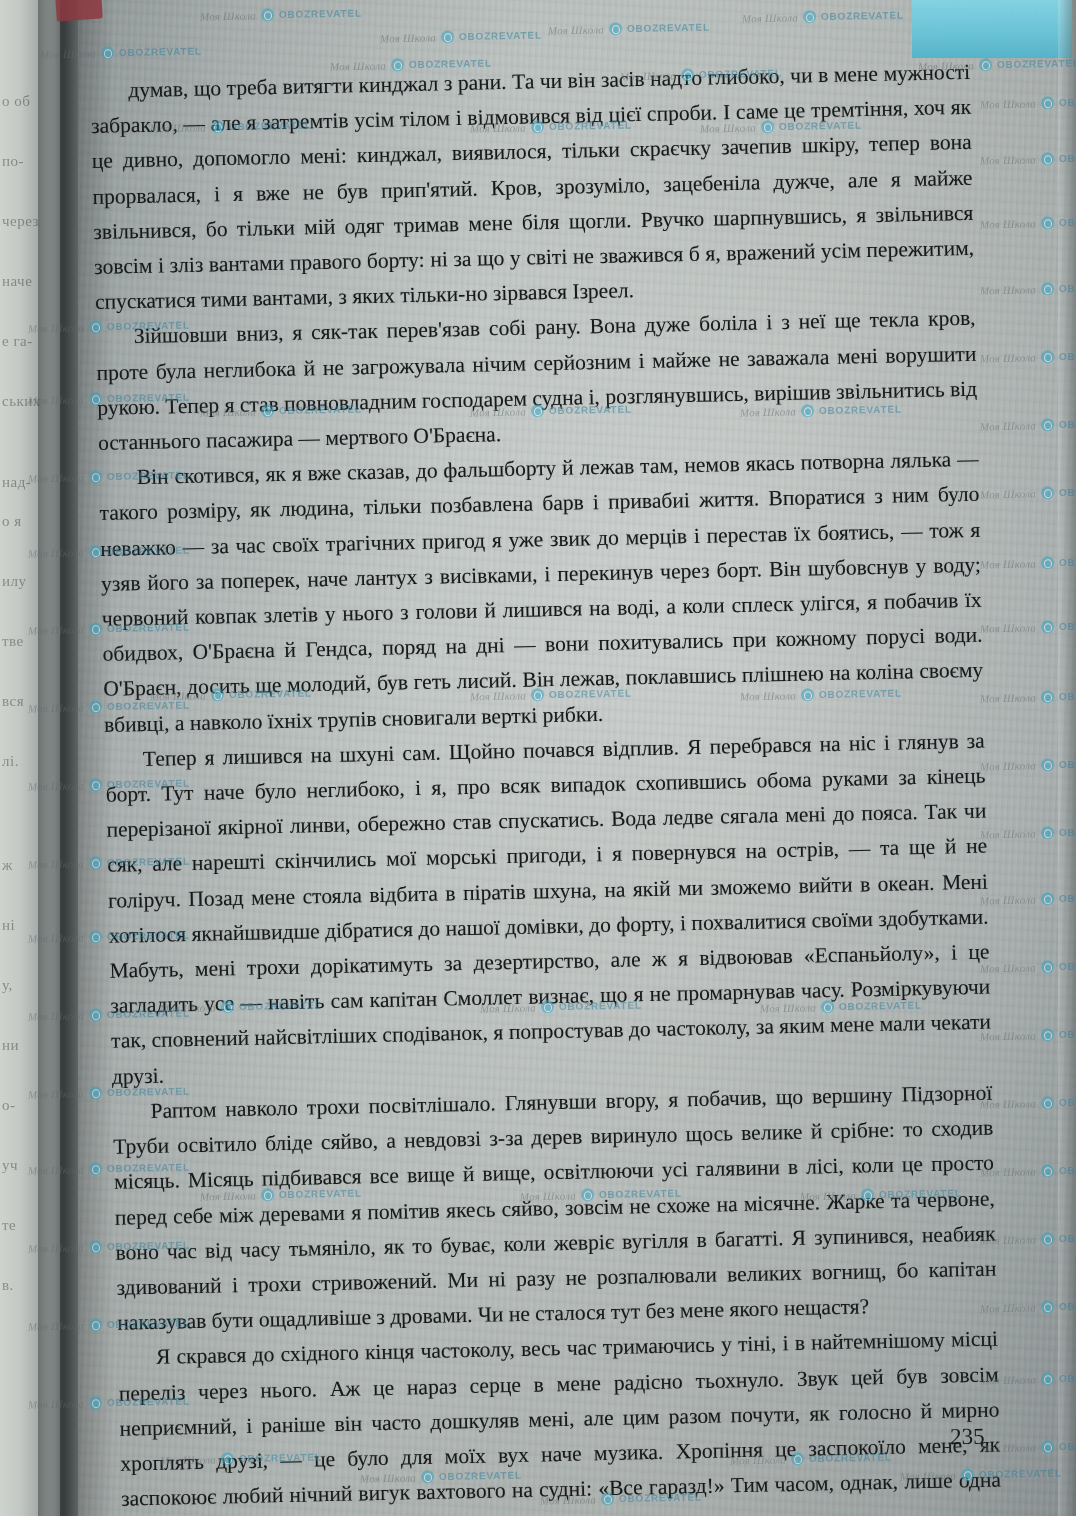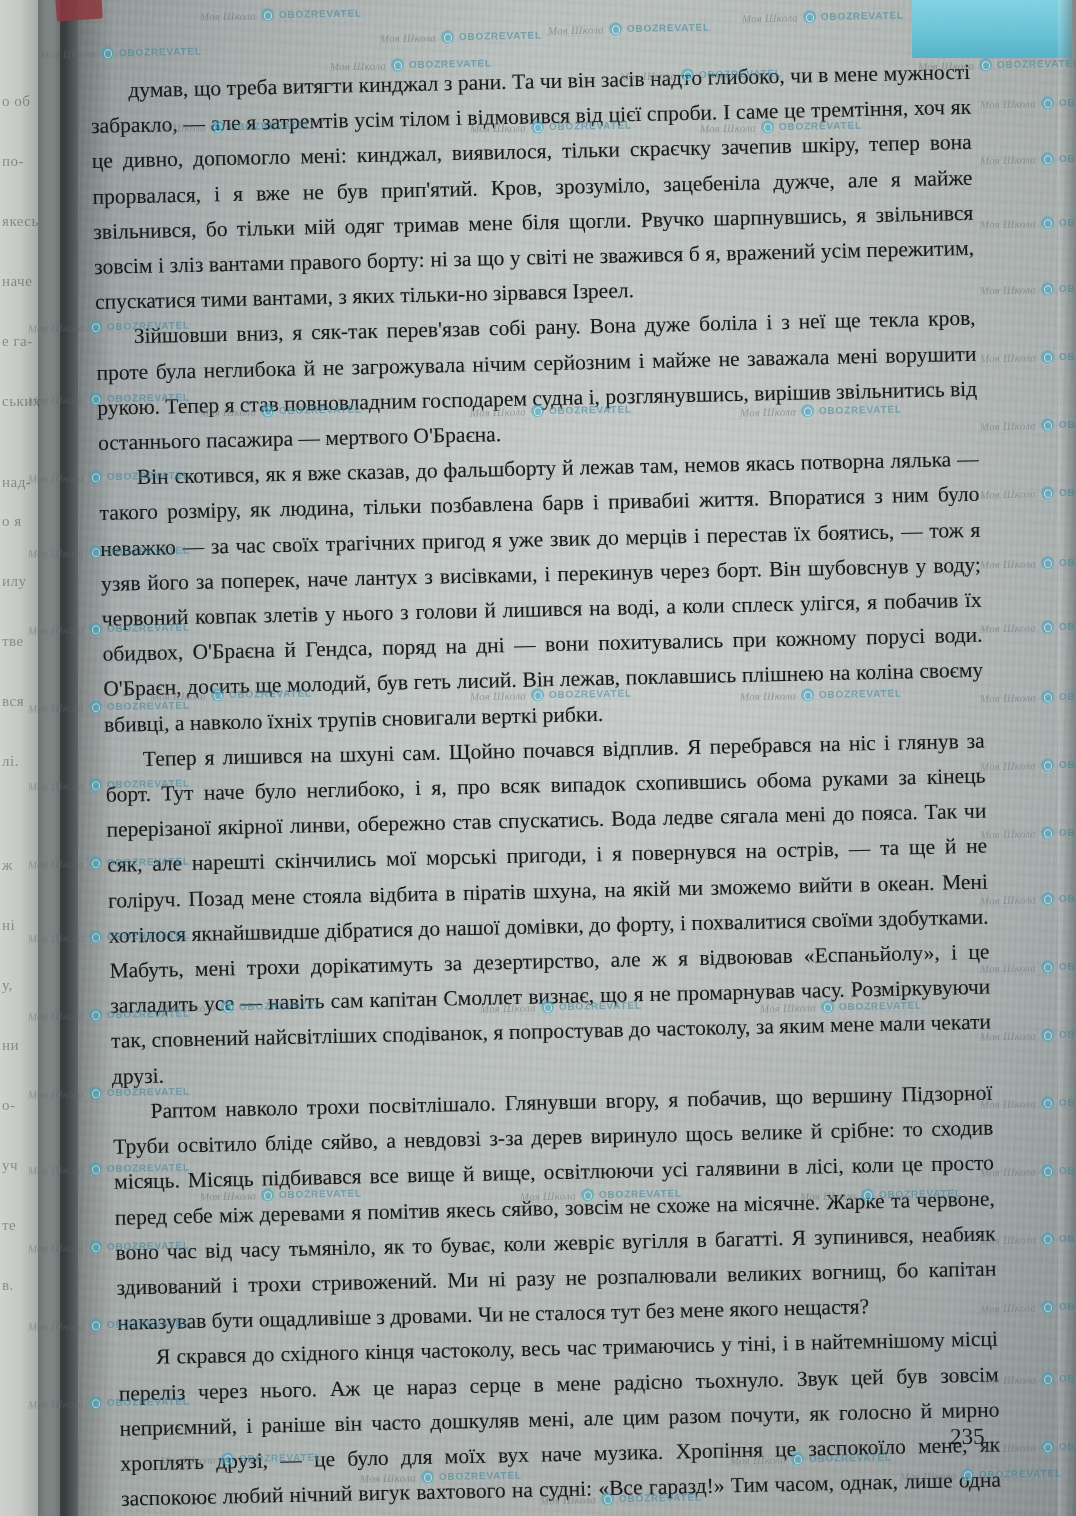--- a/index.html
+++ b/index.html
@@ -180,21 +180,21 @@
   <div class="gutter"></div>
   <div class="spine-strip"></div>
   <div class="gutter-shadow"></div>
   <div class="corner-red"></div>
   <div class="top-right-tab"></div>
   <div class="right-edge"></div>
 
   <div id="bleed-host">
       <div class="bleed" style="top: 86px;">о об</div>
       <div class="bleed" style="top: 146px;">по-</div>
-      <div class="bleed" style="top: 206px;">якесь</div>
+      <div class="bleed" style="top: 206px;">через</div>
       <div class="bleed" style="top: 266px;">наче</div>
       <div class="bleed" style="top: 326px;">е га-</div>
       <div class="bleed" style="top: 386px;">ських</div>
       <div class="bleed" style="top: 467px;">над-</div>
       <div class="bleed" style="top: 506px;">о я</div>
       <div class="bleed" style="top: 566px;">илу</div>
       <div class="bleed" style="top: 626px;">тве</div>
       <div class="bleed" style="top: 686px;">вся</div>
       <div class="bleed" style="top: 746px;">лі.</div>
       <div class="bleed" style="top: 850px;">ж</div>

